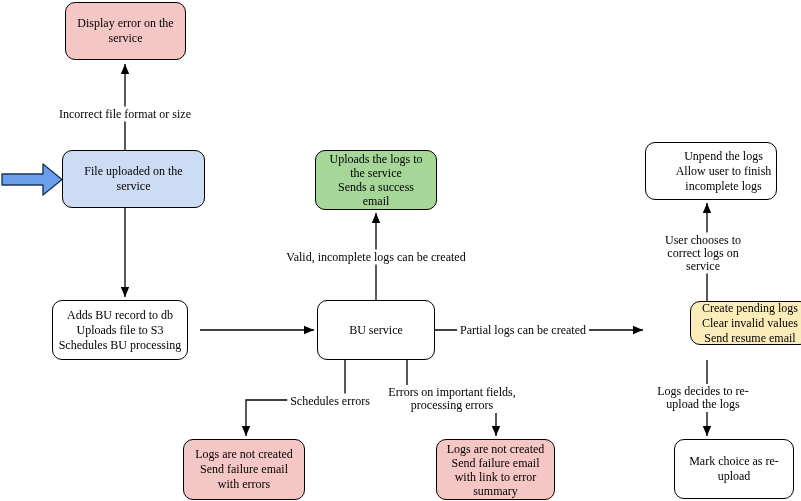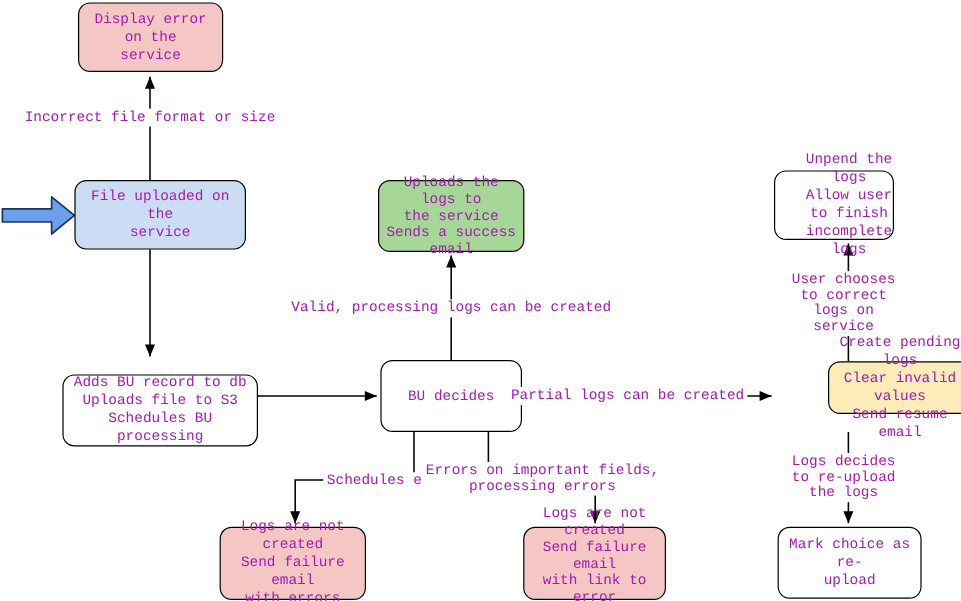--- a/index.html
+++ b/index.html
@@ -1,22 +1,22 @@
 <!DOCTYPE html>
 <html><head>
 <meta charset="utf-8">
 <style>
   html, body { margin: 0; padding: 0; background: #ffffff; }
   #canvas {
     position: relative;
     width: 801px;
     height: 501px;
     background: #ffffff;
-    font-family: Liberation Mono, monospace;
-    color: #a21caf;
+    font-family: Liberation Serif, serif;
+    color: #000000;
     overflow: hidden;
   }
   #edges { position: absolute; left: 0; top: 0; }
   .node {
     position: absolute;
     box-sizing: border-box;
     border: 1.4px solid #000000;
     border-radius: 10px;
     display: flex;
     align-items: center;
@@ -41,31 +41,31 @@
     font-size: 12px;
     line-height: 13px;
     text-align: center;
     white-space: pre-line;
     padding: 1px 3px;
   }
 
   
   #n-display-error  { left: 65px;  top: 2px;   width: 121px; height: 58px; }
   #n-file-uploaded  { left: 62px;  top: 150px; width: 143px; height: 58px; }
-  #n-adds-bu        { left: 52px;  top: 312px; width: 163px; height: 60px; }
+  #n-adds-bu        { left: 52px;  top: 300px; width: 136px; height: 60px; }
   #n-bu-service     { left: 317px; top: 300px; width: 118px; height: 60px; }
   #n-uploads-logs   { left: 315px; top: 150px; width: 122px; height: 60px; }
   #n-logs-nc-errors { left: 183px; top: 439px; width: 122px; height: 61px; }
   #n-logs-nc-summary{ left: 436px; top: 439px; width: 119px; height: 61px; }
   #n-create-pending { left: 646px; top: 301px; width: 120px; height: 44px; margin-left: 44px; }
-  #n-unpend         { left: 645px; top: 142px; width: 100px; height: 58px; padding-left: 28px; }
-  #n-mark-choice    { left: 648px; top: 439px; width: 120px; height: 60px; }
+  #n-unpend         { left: 645px; top: 142px; width: 132px; height: 58px; padding-left: 28px; }
+  #n-mark-choice    { left: 674px; top: 439px; width: 120px; height: 60px; }
 
   
-  #l-incorrect    { left: 125px; top: 98px; }
+  #l-incorrect    { left: 125px; top: 114px; }
   #l-correct      { left: 125px; top: 261px; }
   #l-valid        { left: 376px; top: 257px; }
   #l-partial      { left: 523px; top: 330px; }
   #l-template     { left: 330px; top: 401px; }
   #l-important    { left: 452px; top: 399px; }
   #l-user-chooses { left: 703px; top: 253px; }
   #l-user-decides { left: 703px; top: 398px; }
 </style>
 </head>
 <body>
@@ -92,21 +92,21 @@
     <polygon points="2,174 43,174 43,164 62,179.5 43,195 43,185 2,185" fill="#6d9eeb" stroke="#16365c" stroke-width="1.4" stroke-linejoin="round"></polygon>
   </svg>
 
   <div class="node fill-pink" id="n-display-error">Display error on the
 service</div>
   <div class="node fill-blue" id="n-file-uploaded">File uploaded on the
 service</div>
   <div class="node fill-white" id="n-adds-bu">Adds BU record to db
 Uploads file to S3
 Schedules BU processing</div>
-  <div class="node fill-white" id="n-bu-service">BU decides</div>
+  <div class="node fill-white" id="n-bu-service">BU service</div>
   <div class="node fill-green tight" id="n-uploads-logs">Uploads the logs to
 the service
 Sends a success
 email</div>
   <div class="node fill-pink" id="n-logs-nc-errors">Logs are not created
 Send failure email
 with errors</div>
   <div class="node fill-pink tight" id="n-logs-nc-summary">Logs are not created
 Send failure email
 with link to error
@@ -114,21 +114,21 @@
   <div class="node fill-yellow" id="n-create-pending">Create pending logs
 Clear invalid values
 Send resume email</div>
   <div class="node fill-white" id="n-unpend">Unpend the logs
 Allow user to finish
 incomplete logs</div>
   <div class="node fill-white" id="n-mark-choice">Mark choice as re-
 upload</div>
 
   <div class="elabel" id="l-incorrect">Incorrect file format or size</div>
-  <div class="elabel" id="l-valid">Valid, processing logs can be created</div>
+  <div class="elabel" id="l-valid">Valid, incomplete logs can be created</div>
   <div class="elabel" id="l-partial">Partial logs can be created</div>
   <div class="elabel" id="l-template">Schedules errors</div>
   <div class="elabel" id="l-important">Errors on important fields,
 processing errors</div>
   <div class="elabel" id="l-user-chooses">User chooses to correct logs on service</div>
   <div class="elabel" id="l-user-decides">Logs decides to re-upload the logs</div>
 
 </div>
 
 </body></html>

